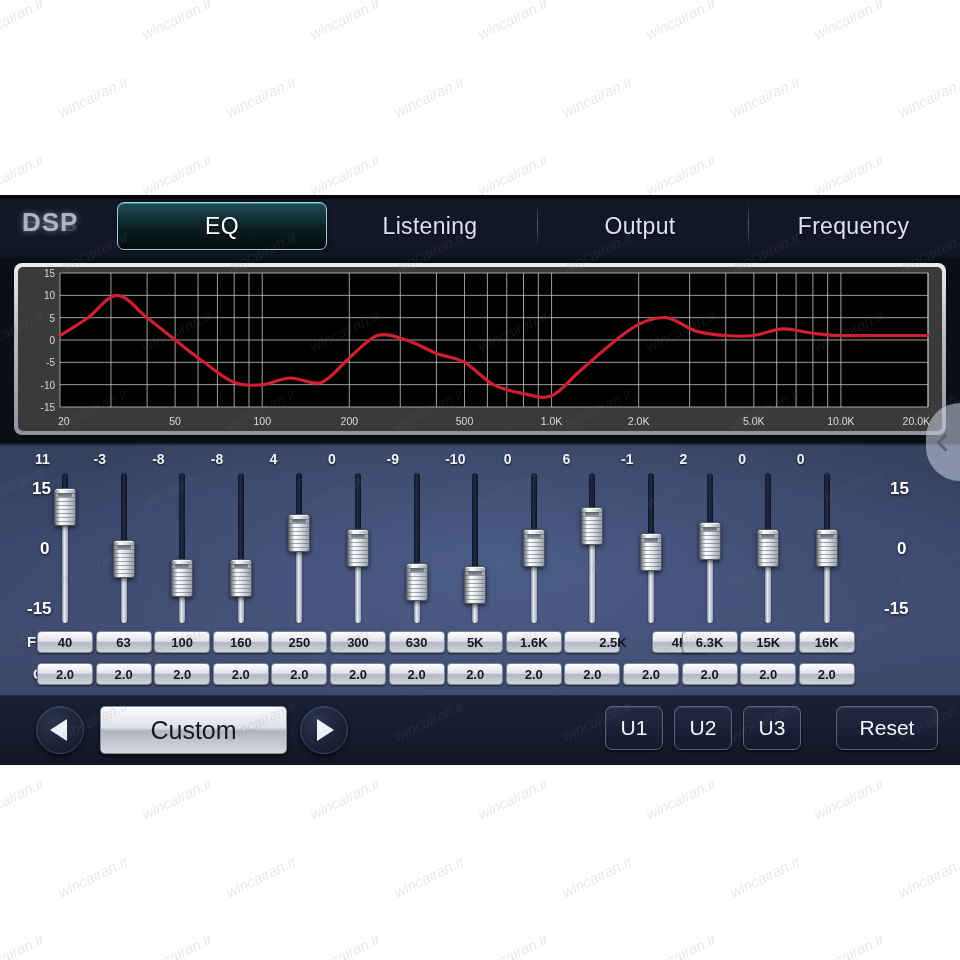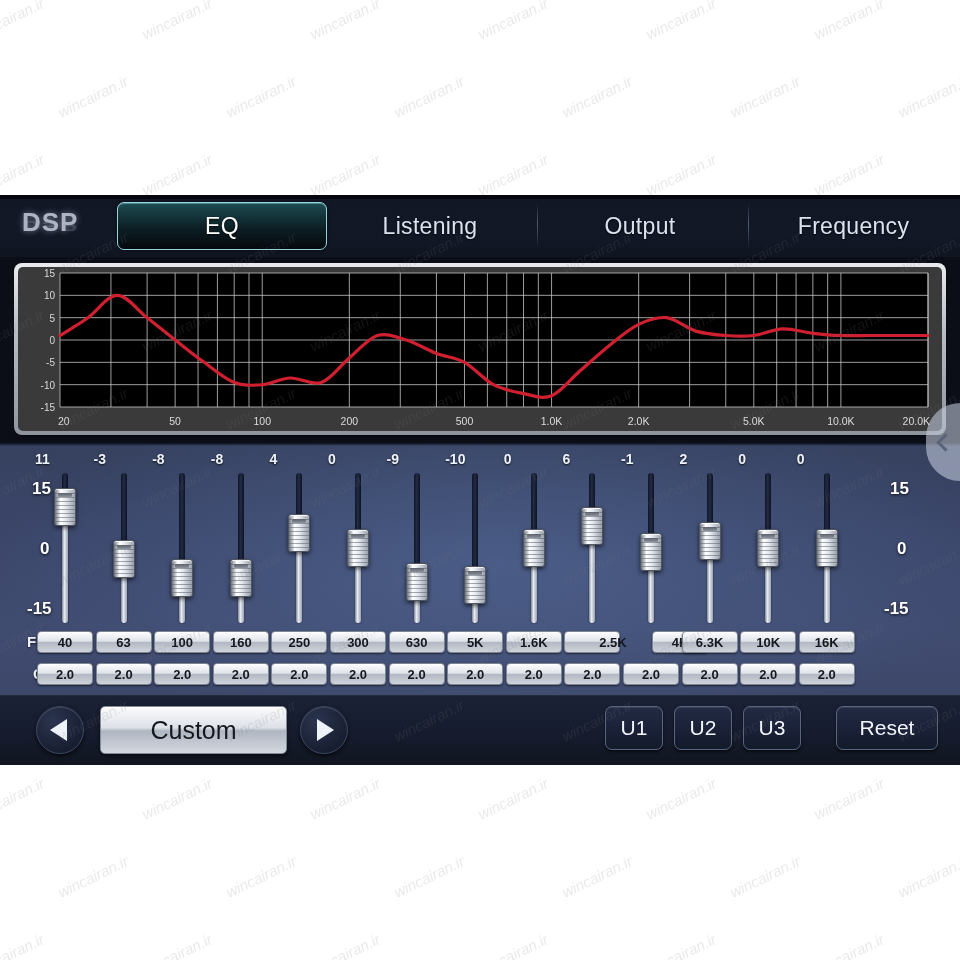--- a/index.html
+++ b/index.html
@@ -393,21 +393,21 @@
         <div class="chip" style="left: 154.2px; top: 188px;">100</div>
         <div class="chip" style="left: 212.8px; top: 188px;">160</div>
         <div class="chip" style="left: 271.4px; top: 188px;">250</div>
         <div class="chip" style="left: 330px; top: 188px;">300</div>
         <div class="chip" style="left: 388.6px; top: 188px;">630</div>
         <div class="chip" style="left: 447.2px; top: 188px;">5K</div>
         <div class="chip" style="left: 505.8px; top: 188px;">1.6K</div>
         <div class="chip" style="left: 564.4px; top: 188px; padding-left: 41px;">2.5K</div>
         <div class="chip" style="left: 623px; top: 188px; margin-left: 29px;">4K</div>
         <div class="chip" style="left: 681.6px; top: 188px;">6.3K</div>
-        <div class="chip" style="left: 740.2px; top: 188px;">10K</div>
+        <div class="chip" style="left: 740.2px; top: 188px;">15K</div>
         <div class="chip" style="left: 798.8px; top: 188px;">16K</div>
       </div>
     <div id="chiprow-q">
         <div class="chip" style="left: 37px; top: 220px;">2.0</div>
         <div class="chip" style="left: 95.6px; top: 220px;">2.0</div>
         <div class="chip" style="left: 154.2px; top: 220px;">2.0</div>
         <div class="chip" style="left: 212.8px; top: 220px;">2.0</div>
         <div class="chip" style="left: 271.4px; top: 220px;">2.0</div>
         <div class="chip" style="left: 330px; top: 220px;">2.0</div>
         <div class="chip" style="left: 388.6px; top: 220px;">2.0</div>

